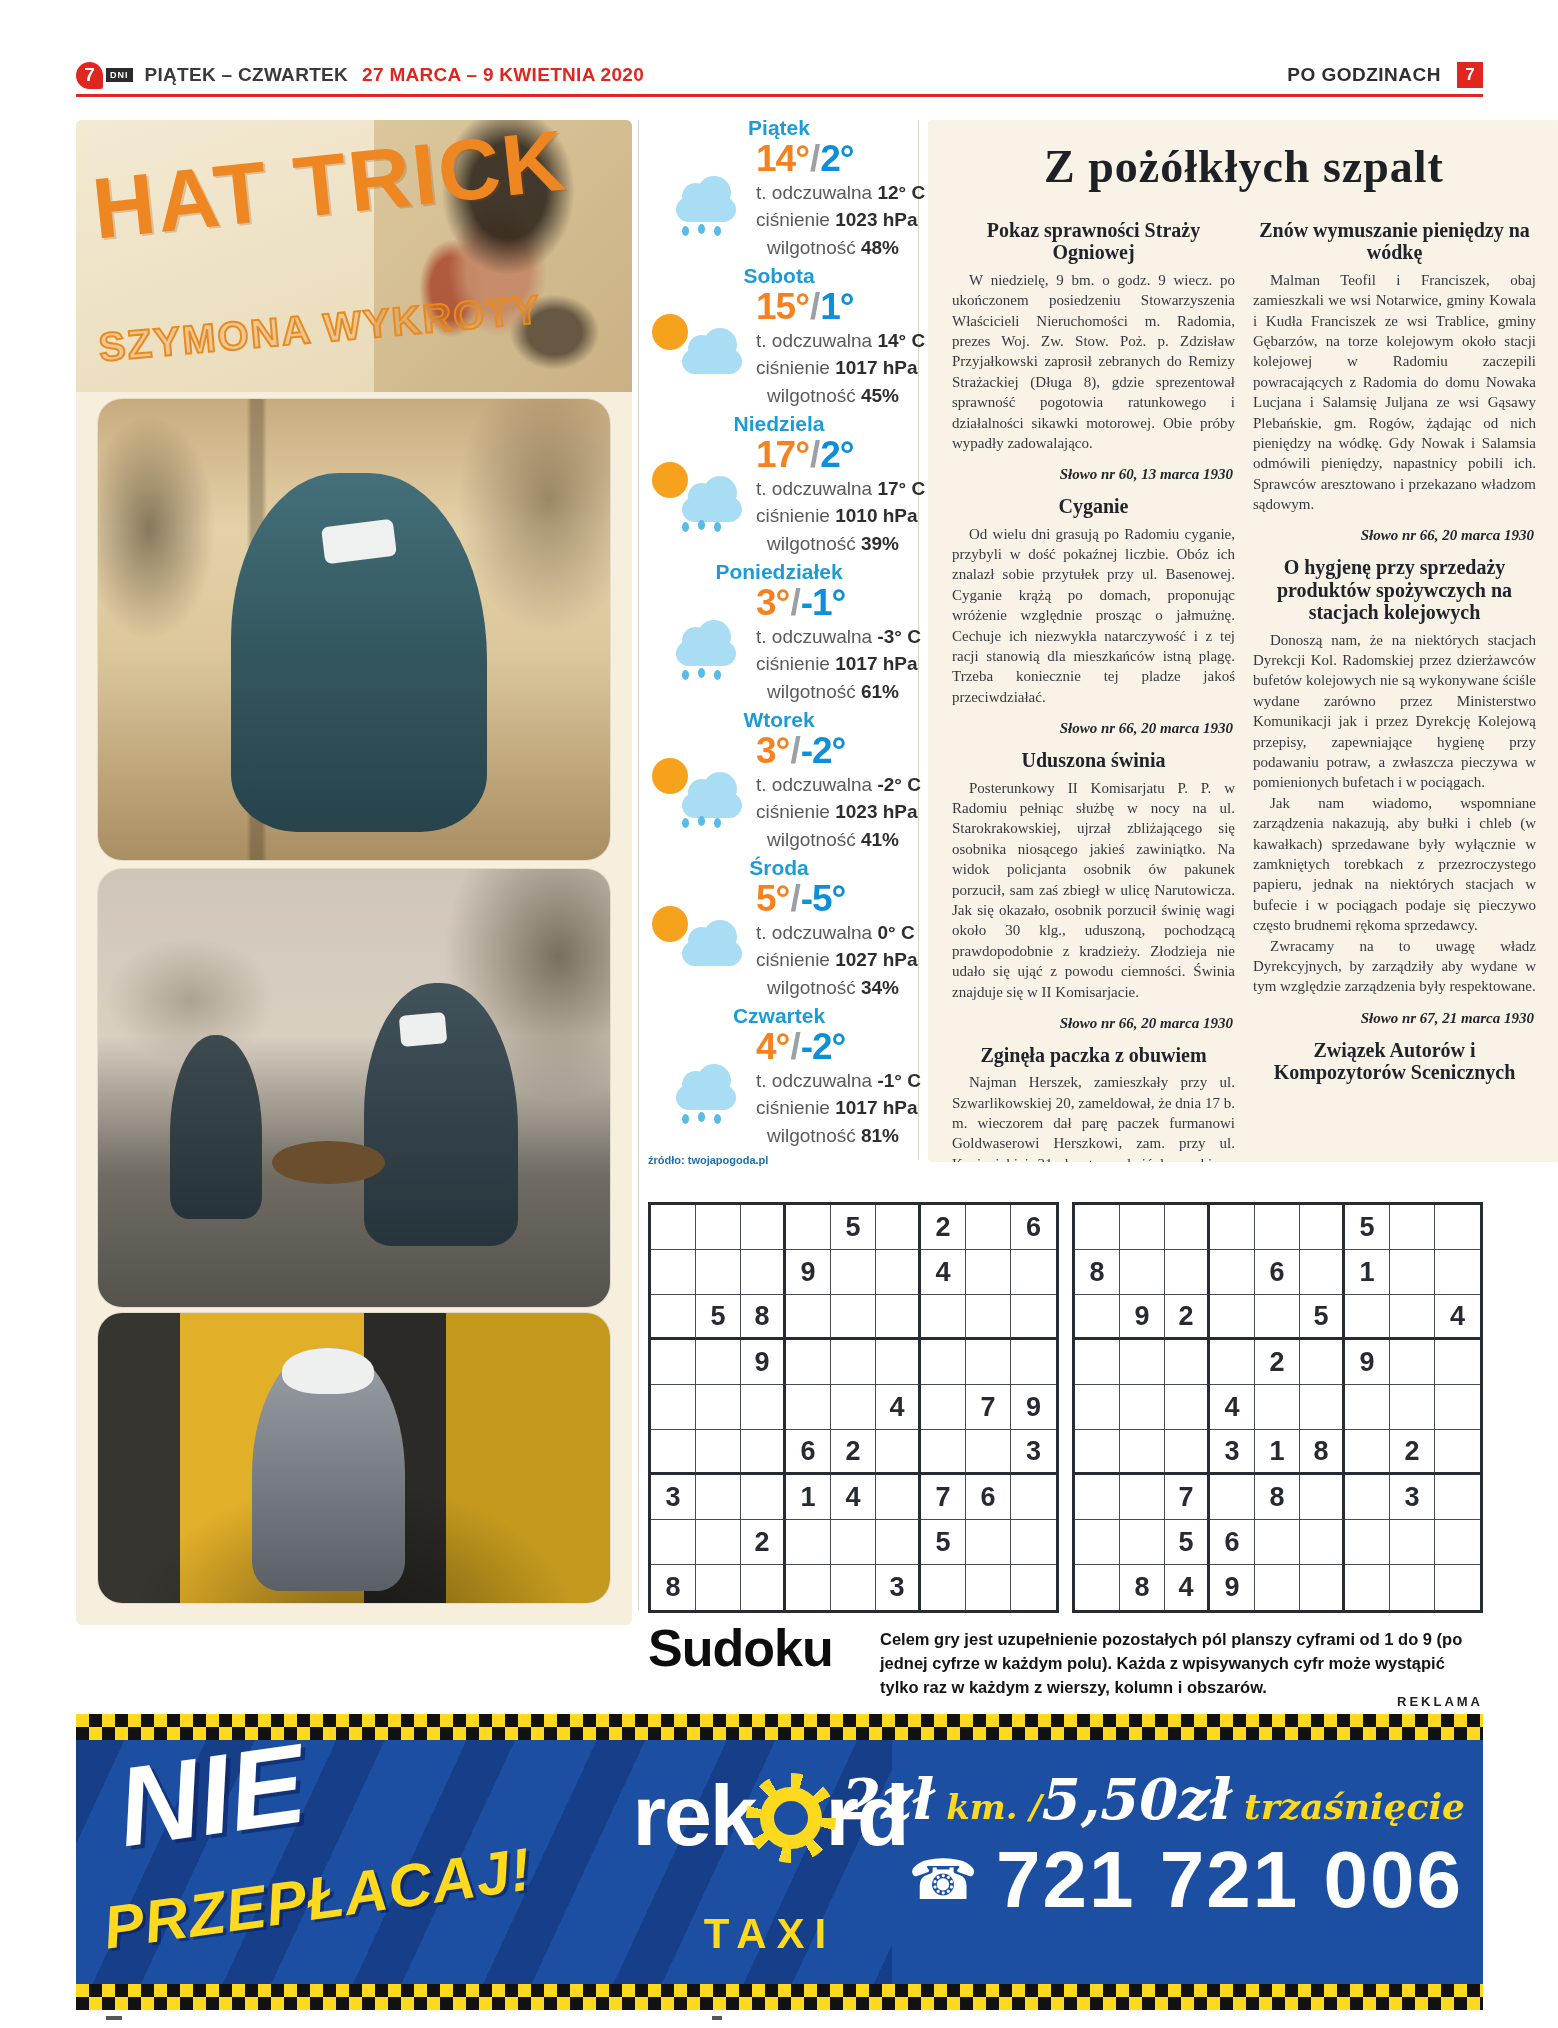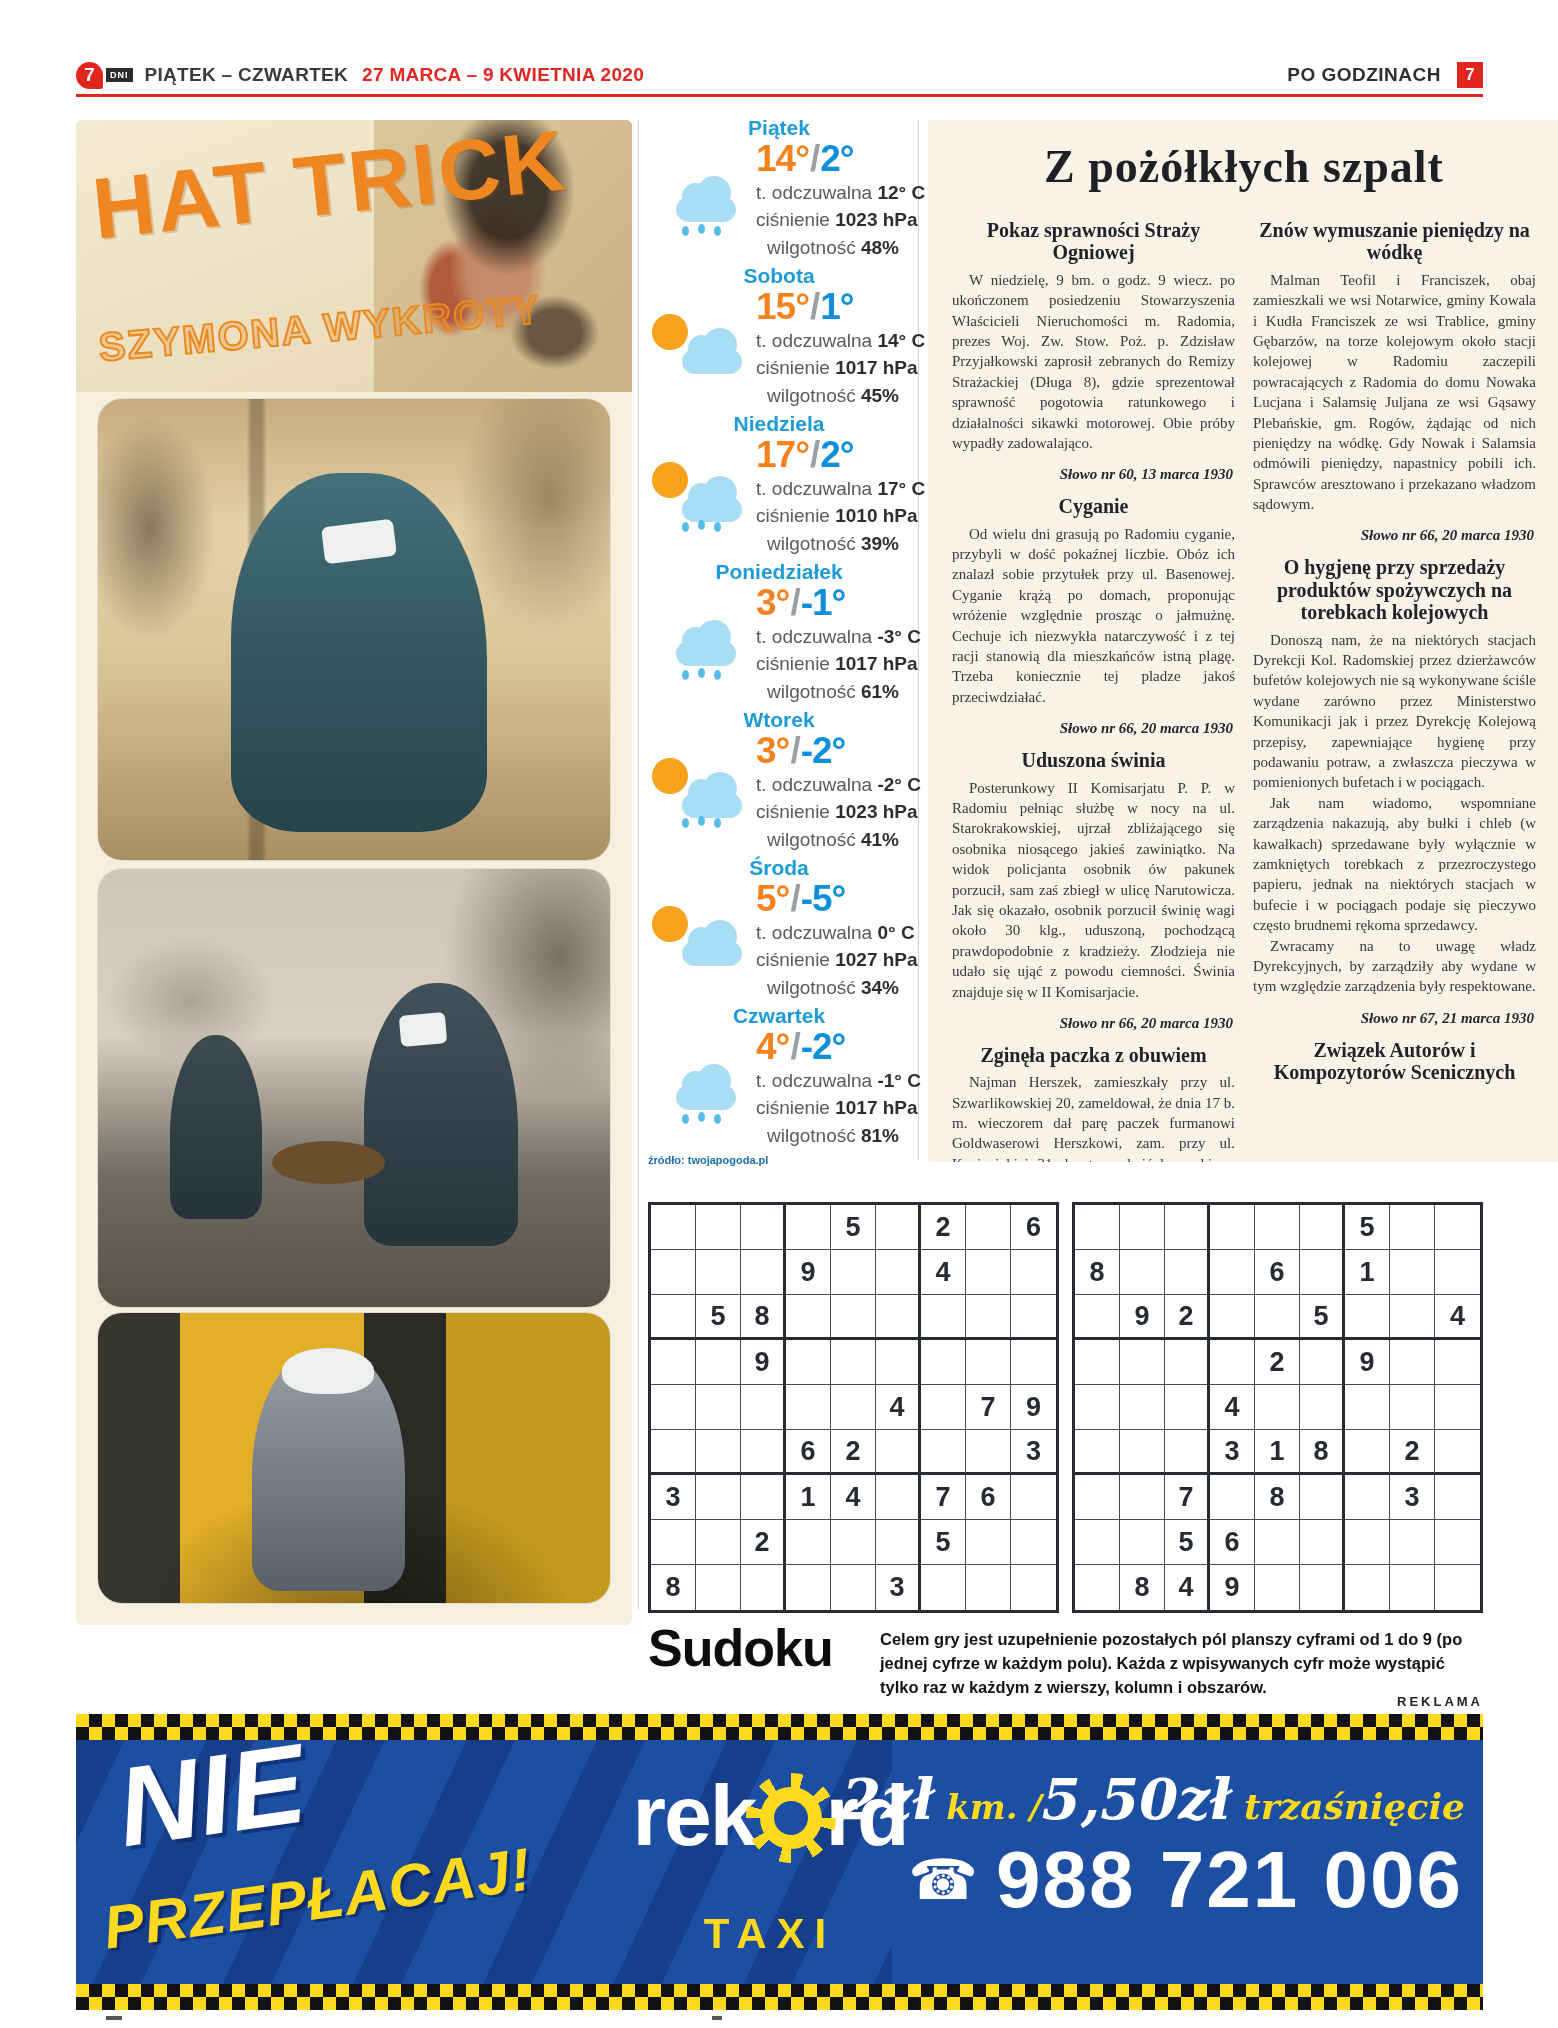--- a/index.html
+++ b/index.html
@@ -350,21 +350,21 @@
             <p>Najman Herszek, zamieszkały przy ul. Szwarlikowskiej 20, zameldował, że dnia 17 b. m. wieczorem dał parę paczek furmanowi Goldwaserowi Herszkowi, zam. przy ul. Kozienickiej 31, by ten odwiózł paczki na stację kolejową. Jedna z paczek, w której było 11 par obuwia – w czasie przewożenia zginęła. O kradzież podejrzany jest furman Goldwaser. Wartość skradzionej paczki wynosi 400 zł. Dochodzenie prowadzi się.</p>
           </article>
         </div>
       <div class="article-col">
           <article class="article">
             <h3>Znów wymuszanie pieniędzy na wódkę</h3>
             <p>Malman Teofil i Franciszek, obaj zamieszkali we wsi Notarwice, gminy Kowala i Kudła Franciszek ze wsi Trablice, gminy Gębarzów, na torze kolejowym około stacji kolejowej w Radomiu zaczepili powracających z Radomia do domu Nowaka Lucjana i Salamsię Juljana ze wsi Gąsawy Plebańskie, gm. Rogów, żądając od nich pieniędzy na wódkę. Gdy Nowak i Salamsia odmówili pieniędzy, napastnicy pobili ich. Sprawców aresztowano i przekazano władzom sądowym.</p>
             <div class="source">Słowo nr 66, 20 marca 1930</div>
           </article>
           <article class="article">
-            <h3>O hygjenę przy sprzedaży produktów spożywczych na torebkach kolejowych</h3>
+            <h3>O hygjenę przy sprzedaży produktów spożywczych na stacjach kolejowych</h3>
             <p>Donoszą nam, że na niektórych stacjach Dyrekcji Kol. Radomskiej przez dzierżawców bufetów kolejowych nie są wykonywane ściśle wydane zarówno przez Ministerstwo Komunikacji jak i przez Dyrekcję Kolejową przepisy, zapewniające hygienę przy podawaniu potraw, a zwłaszcza pieczywa w pomienionych bufetach i w pociągach.</p>
             <p>Jak nam wiadomo, wspomniane zarządzenia nakazują, aby bułki i chleb (w kawałkach) sprzedawane były wyłącznie w zamkniętych torebkach z przezroczystego papieru, jednak na niektórych stacjach w bufecie i w pociągach podaje się pieczywo często brudnemi rękoma sprzedawcy.</p>
             <p>Zwracamy na to uwagę władz Dyrekcyjnych, by zarządziły aby wydane w tym względzie zarządzenia były respektowane.</p>
             <div class="source">Słowo nr 67, 21 marca 1930</div>
           </article>
           <article class="article">
             <h3>Związek Autorów i Kompozytorów Scenicznych</h3>
           </article>
         </div>
     </div>
@@ -545,19 +545,19 @@
     <div class="checker top"></div>
     <div class="checker bottom"></div>
     <div class="ad-stripes"></div>
     <div class="ad-nie">NIE</div>
     <div class="ad-prze">PRZEPŁACAJ!</div>
     <div class="brand"><span>rek</span><span class="sunball"></span><span>rd</span></div>
     <div class="ad-taxi">TAXI</div>
     <div class="ad-prices"><span class="p-big">2zł</span><span class="p-small"> km. /</span><span class="p-big">5,50zł</span><span class="p-note"> trzaśnięcie</span></div>
     <div class="ad-phone">
       <span class="phone-icon">☎</span>
-      <span class="phone-num">988 721 006</span>
+      <span class="phone-num">721 721 006</span>
     </div>
   </div>
 
   <div class="mark mark1"></div>
   <div class="mark mark2"></div>
 </div>
 
 </body></html>

